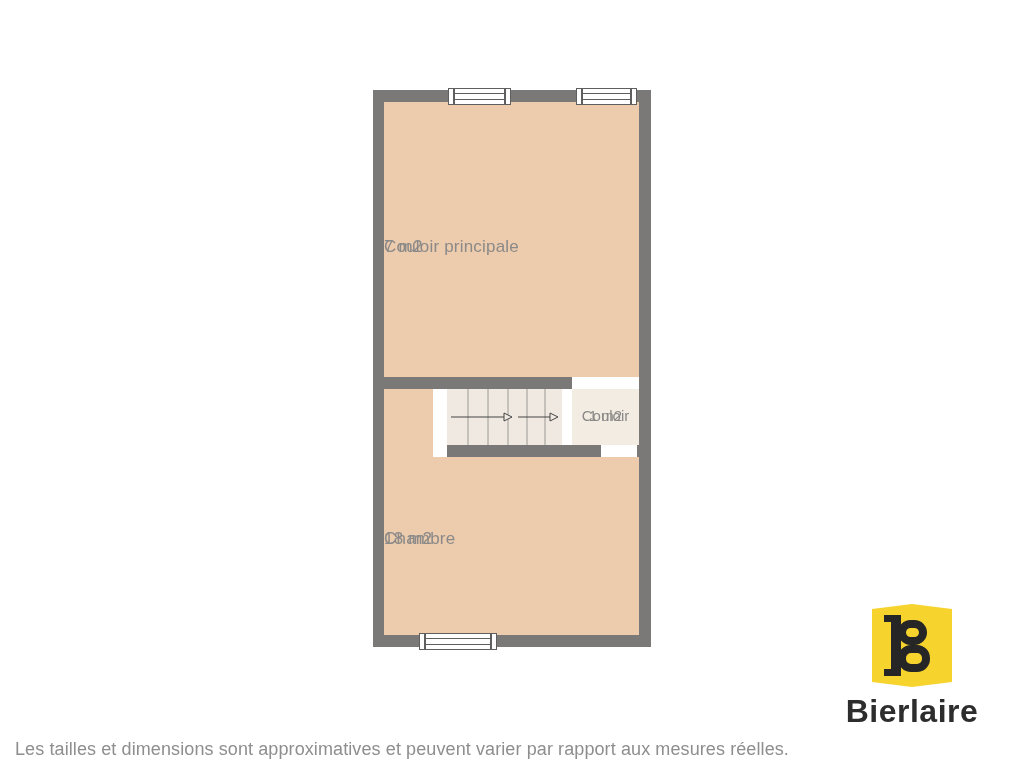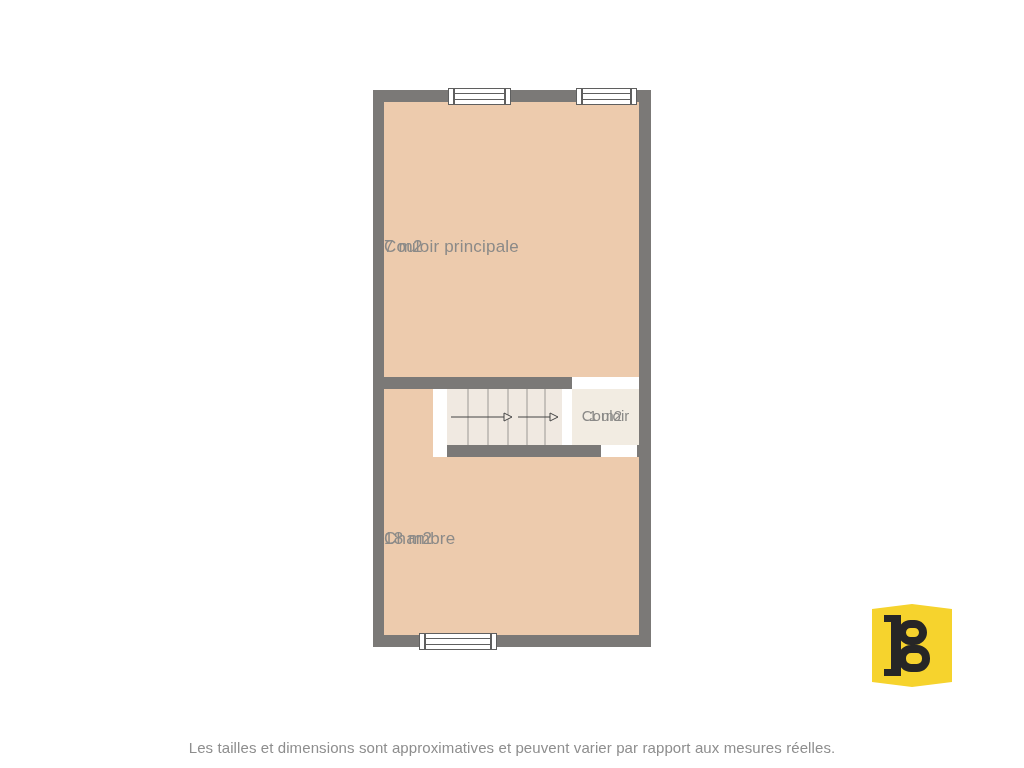--- a/index.html
+++ b/index.html
@@ -52,22 +52,22 @@
   .w3{left:46px;top:543px;width:78px;height:17px;}
   
   .logo{position:absolute;left:845px;top:604px;width:134px;text-align:center;}
   .logo-banner{display:inline-block;width:80px;height:83px;}
   .brand-name{
     margin-top:3px;font-size:32px;font-weight:bold;letter-spacing:.5px;
     color:var(--brand-text);line-height:34px;
   }
   
   .disclaimer{
-    position:absolute;left:0;right:0;top:739px;text-align:center;
-    color:var(--disclaimer-text);font-size:15px;letter-spacing:.1px;
+    position:absolute;left:0;right:0;top:739px;text-align:left;
+    color:var(--disclaimer-text);font-size:18px;letter-spacing:.1px;padding-left:15px;
   }
 </style>
 </head>
 <body>
 
 <div class="plan">
 
   <div class="room-top"></div>
   <div class="room-bottom"></div>
 
@@ -120,15 +120,16 @@
   <svg class="logo-banner" viewBox="0 0 80 83" xmlns="http://www.w3.org/2000/svg">
     <polygon points="0,5 40,0 80,5 80,78 40,83 0,78" style="fill:var(--logo-yellow)"></polygon>
     <g>
       <rect x="30" y="20" width="21" height="17" rx="8.5" style="fill:none;stroke:var(--logo-ink);stroke-width:8"></rect>
       <rect x="30" y="45" width="24" height="19" rx="9" style="fill:none;stroke:var(--logo-ink);stroke-width:8"></rect>
       <rect x="12" y="11" width="17" height="7" style="fill:var(--logo-ink)"></rect>
       <rect x="12" y="65" width="17" height="7" style="fill:var(--logo-ink)"></rect>
       <rect x="19" y="11" width="10" height="61" style="fill:var(--logo-ink)"></rect>
     </g>
   </svg>
+  <div class="brand-name">Bierlaire</div>
 </div>
 
 <div class="disclaimer">Les tailles et dimensions sont approximatives et peuvent varier par rapport aux mesures réelles.</div>
 
 </body></html>

